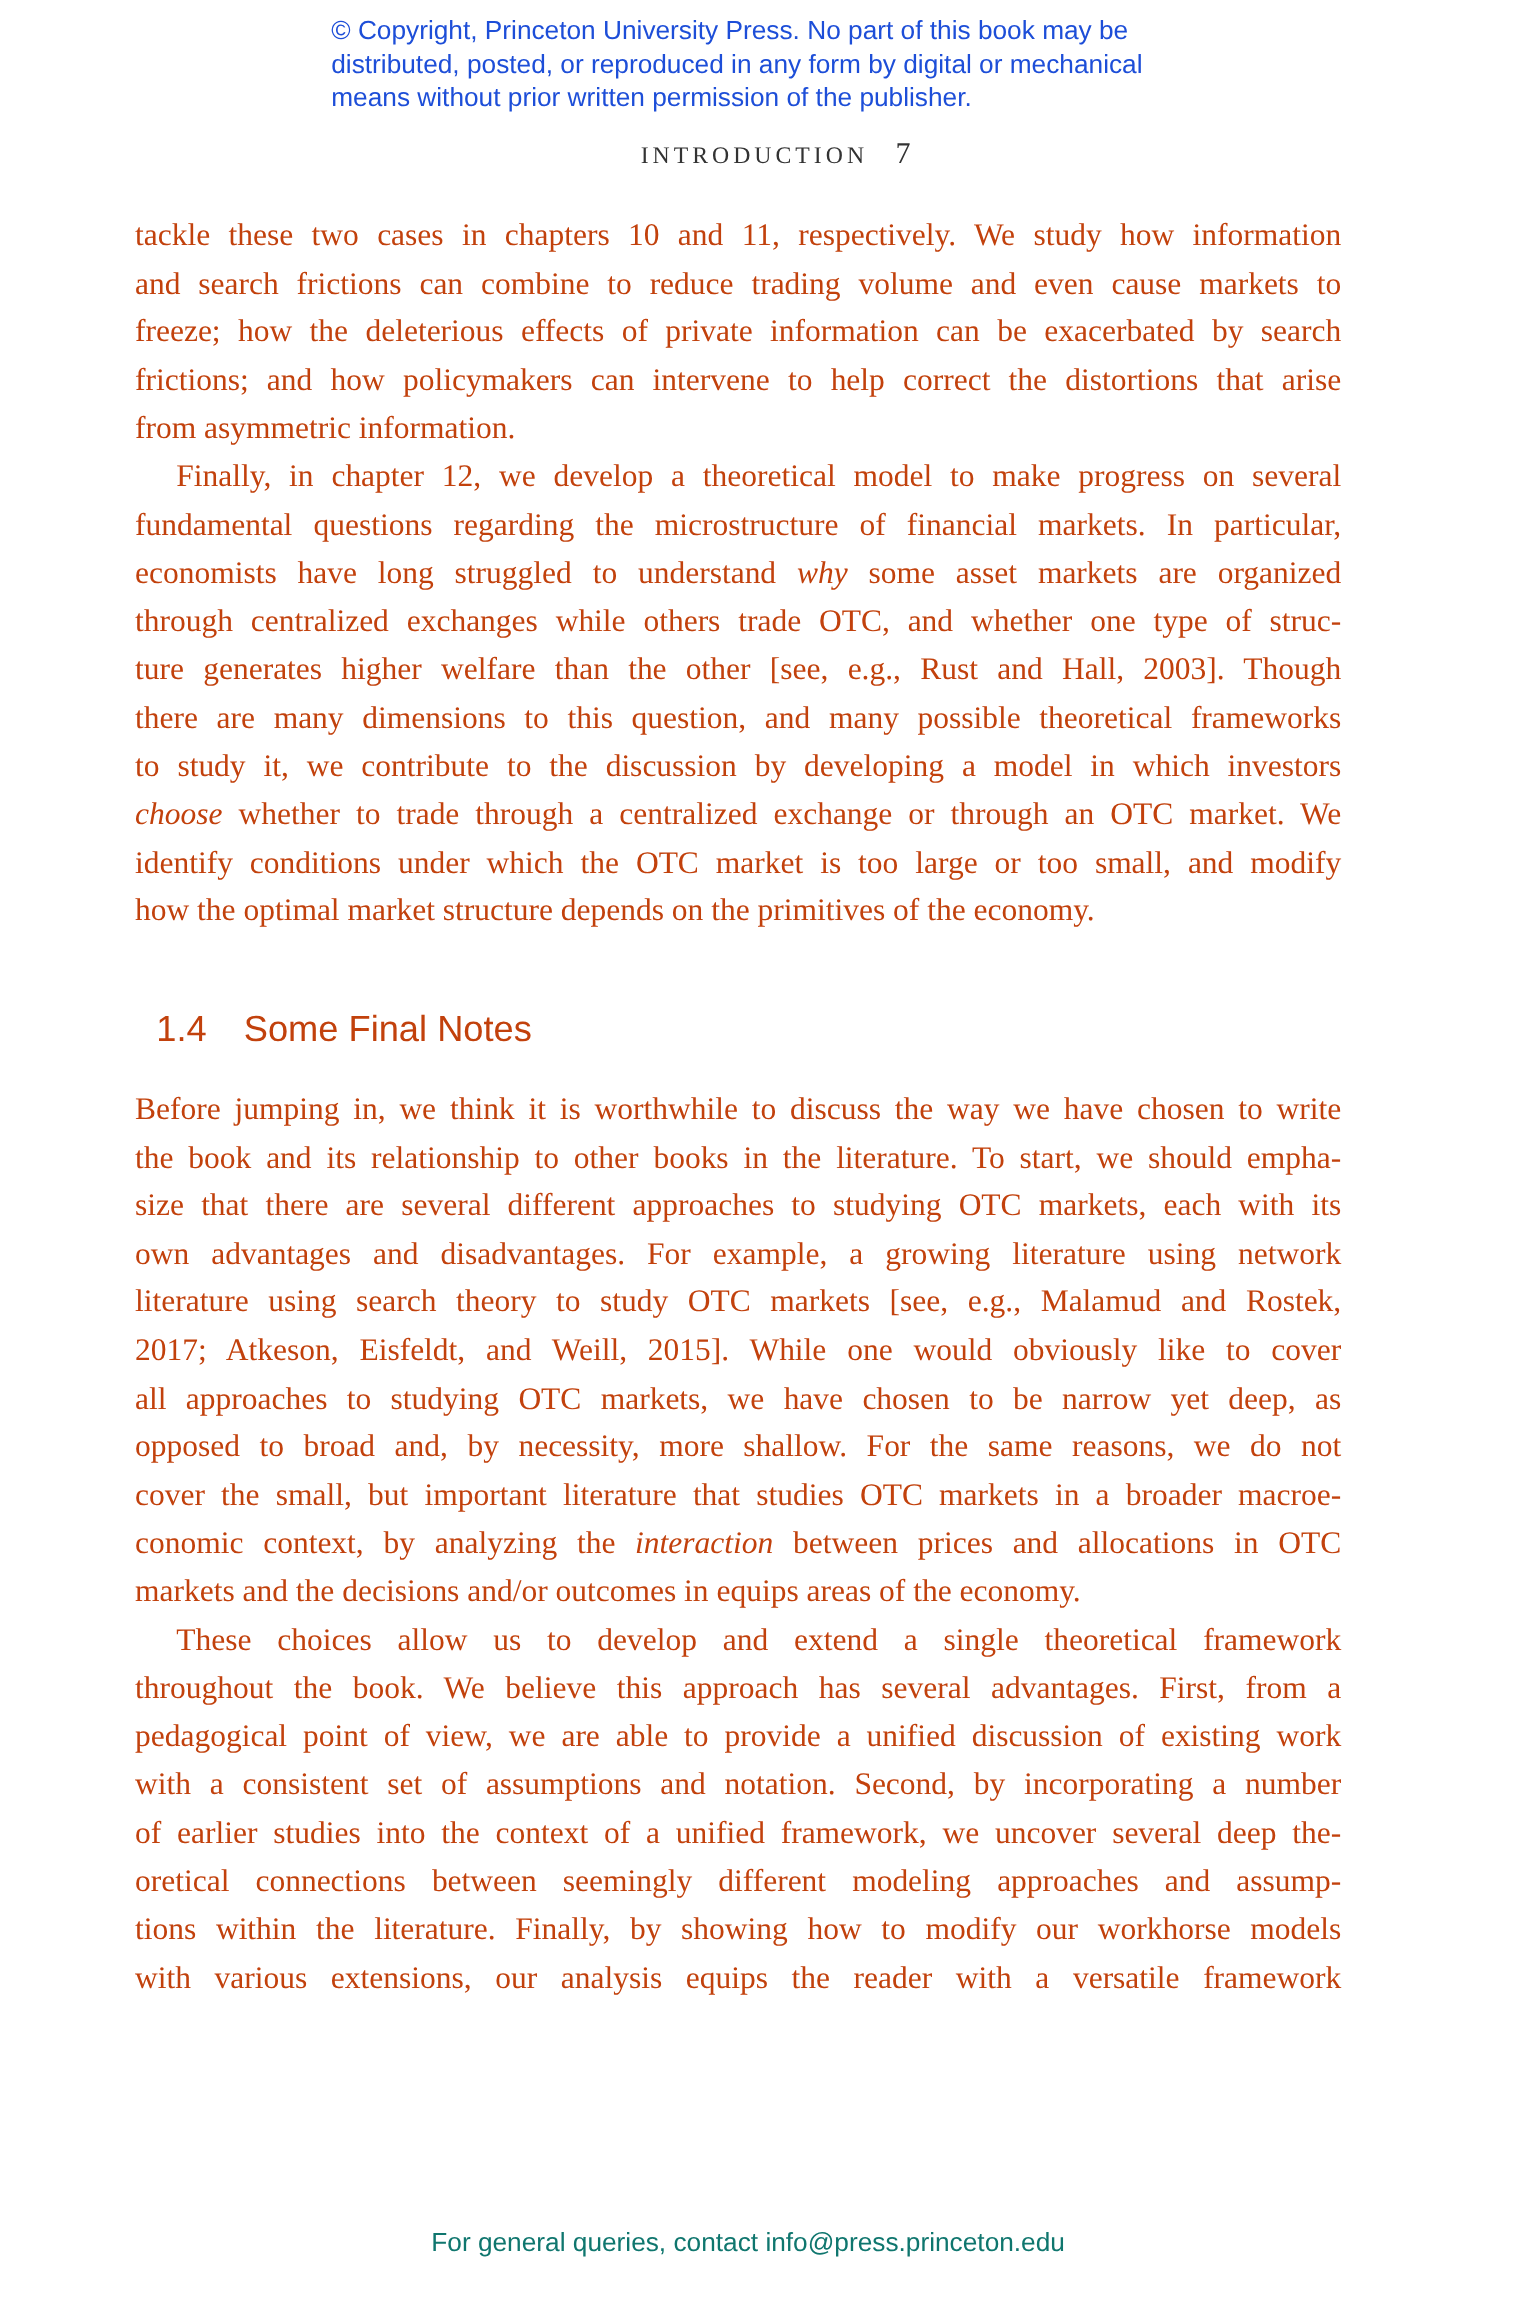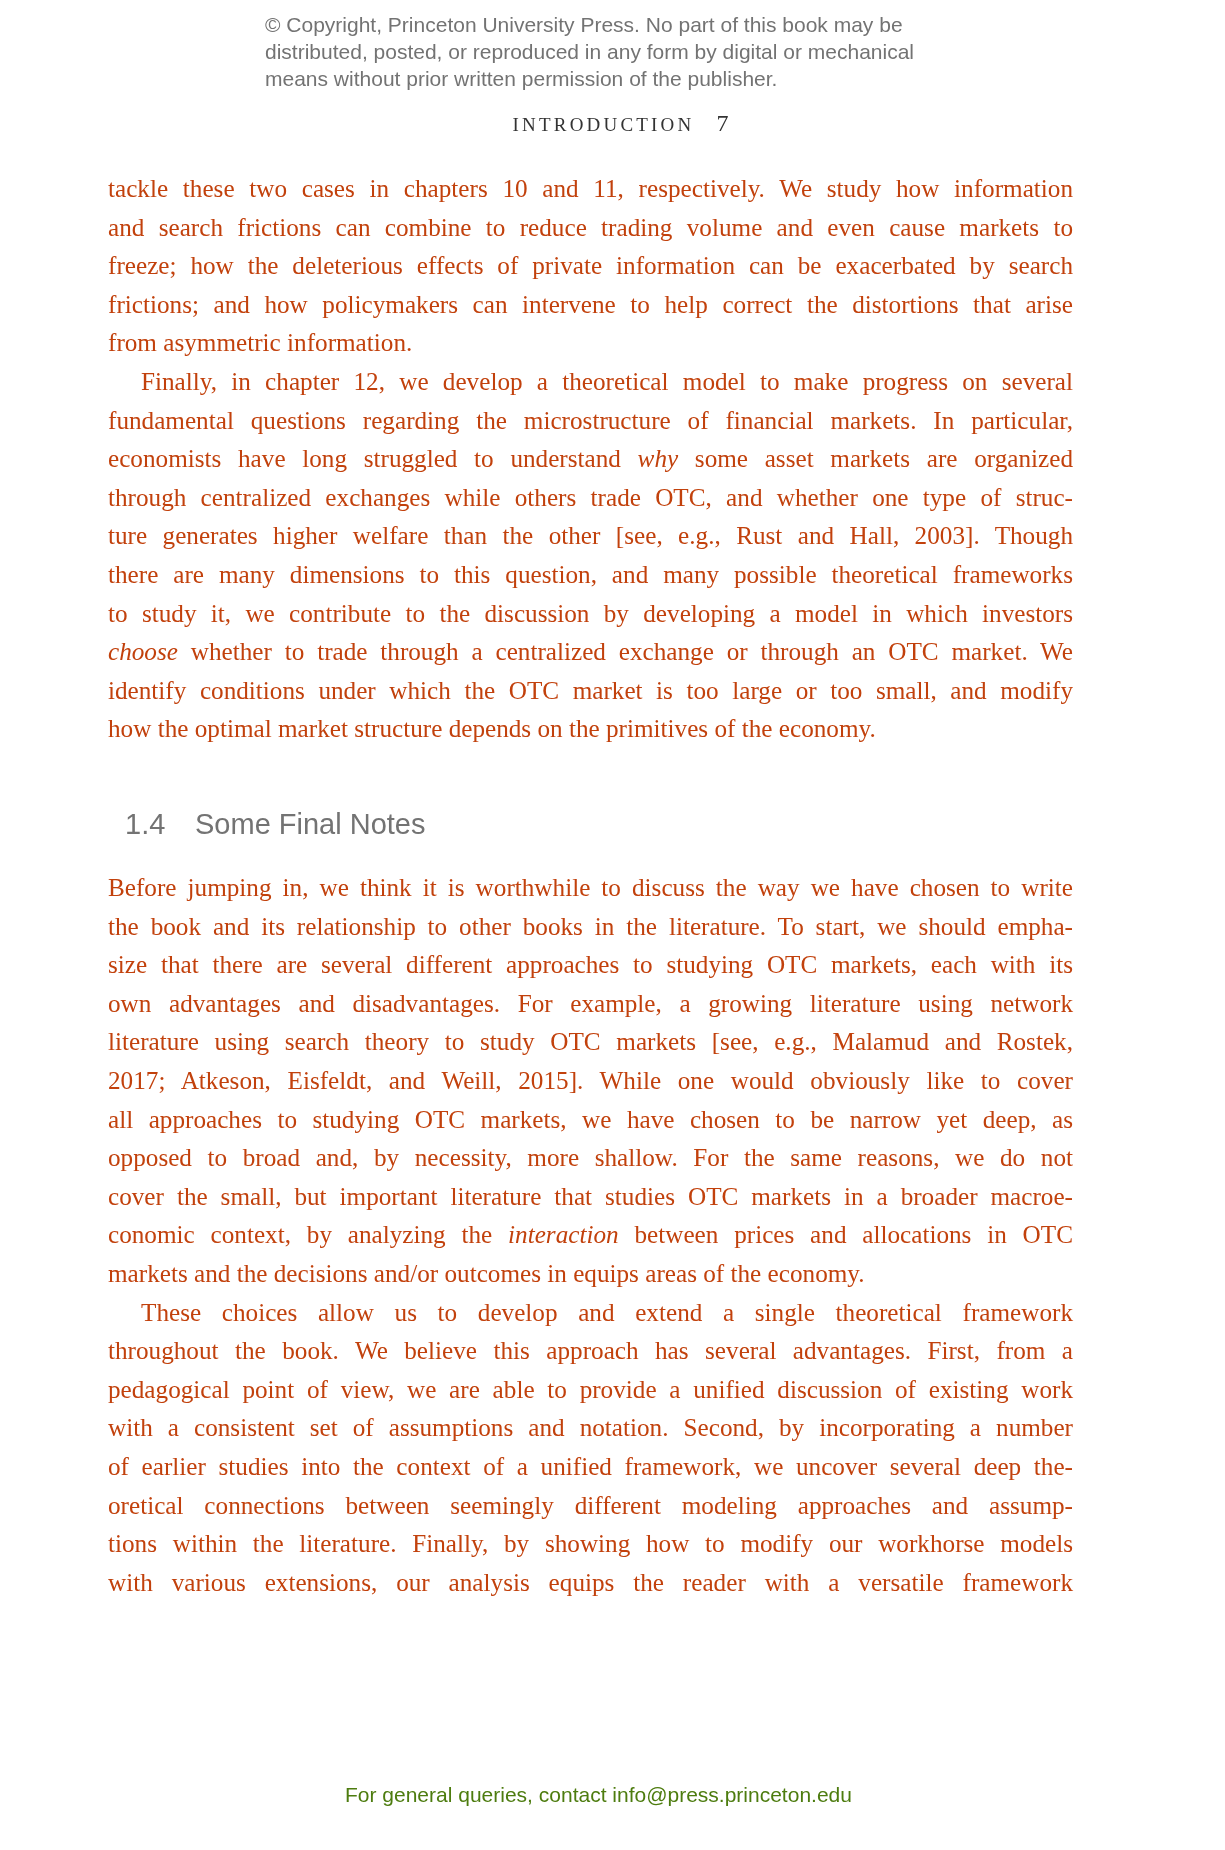--- a/index.html
+++ b/index.html
@@ -1,19 +1,19 @@
 <!DOCTYPE html>
 <html><head>
 <meta charset="utf-8">
 <style>
   html, body { margin: 0; padding: 0; background: #ffffff; }
   body { width: 1225px; height: 1850px; position: relative; overflow: hidden; color: #1e1e1e; }
   .copyright {
     position: absolute; left: 265px; top: 11px; width: 720px;
-    font-family: "Liberation Sans", sans-serif; font-size: 21px; line-height: 27px; color: #737373;
+    font-family: "Liberation Sans", sans-serif; font-size: 21px; line-height: 27px; color: #1d4ed8;
   }
   .copyright .cl { display: block; white-space: nowrap; }
   .runhead {
     position: absolute; left: 0; width: 1225px; top: 110px; text-align: center;
     font-family: "Liberation Serif", serif; font-size: 19px; color: #333; letter-spacing: 3.2px;
   }
   .runhead .rh-title { margin-left: 16px; }
   .runhead .rh-page { margin-left: 22px; letter-spacing: 0; font-size: 24px; }
   .body-block {
     position: absolute; left: 108px; width: 965px;
@@ -21,26 +21,26 @@
   }
   .para .ln {
     display: block; height: 38.6px; line-height: 38.6px; white-space: nowrap;
     text-align: justify; text-align-last: justify; overflow: visible;
   }
   .para .ln.last { text-align-last: left; }
   .para .ln.indent { padding-left: 33px; }
   .para .ln em { font-style: italic; }
   .section-heading {
     position: absolute; left: 125px; top: 808px;
-    font-family: "Liberation Sans", sans-serif; font-size: 29px; color: #737373; white-space: nowrap;
+    font-family: "Liberation Sans", sans-serif; font-size: 29px; color: #c2410c; white-space: nowrap;
   }
   .section-heading .sec-num { display: inline-block; width: 70px; }
   .footer {
     position: absolute; left: 345px; top: 1783px;
-    font-family: "Liberation Sans", sans-serif; font-size: 21px; color: #4d7c0f; white-space: nowrap;
+    font-family: "Liberation Sans", sans-serif; font-size: 21px; color: #0f766e; white-space: nowrap;
   }
 </style>
 </head>
 <body>
 
 <div class="copyright">
   <span class="cl">© Copyright, Princeton University Press. No part of this book may be</span>
   <span class="cl">distributed, posted, or reproduced in any form by digital or mechanical</span>
   <span class="cl">means without prior written permission of the publisher.</span>
 </div>

